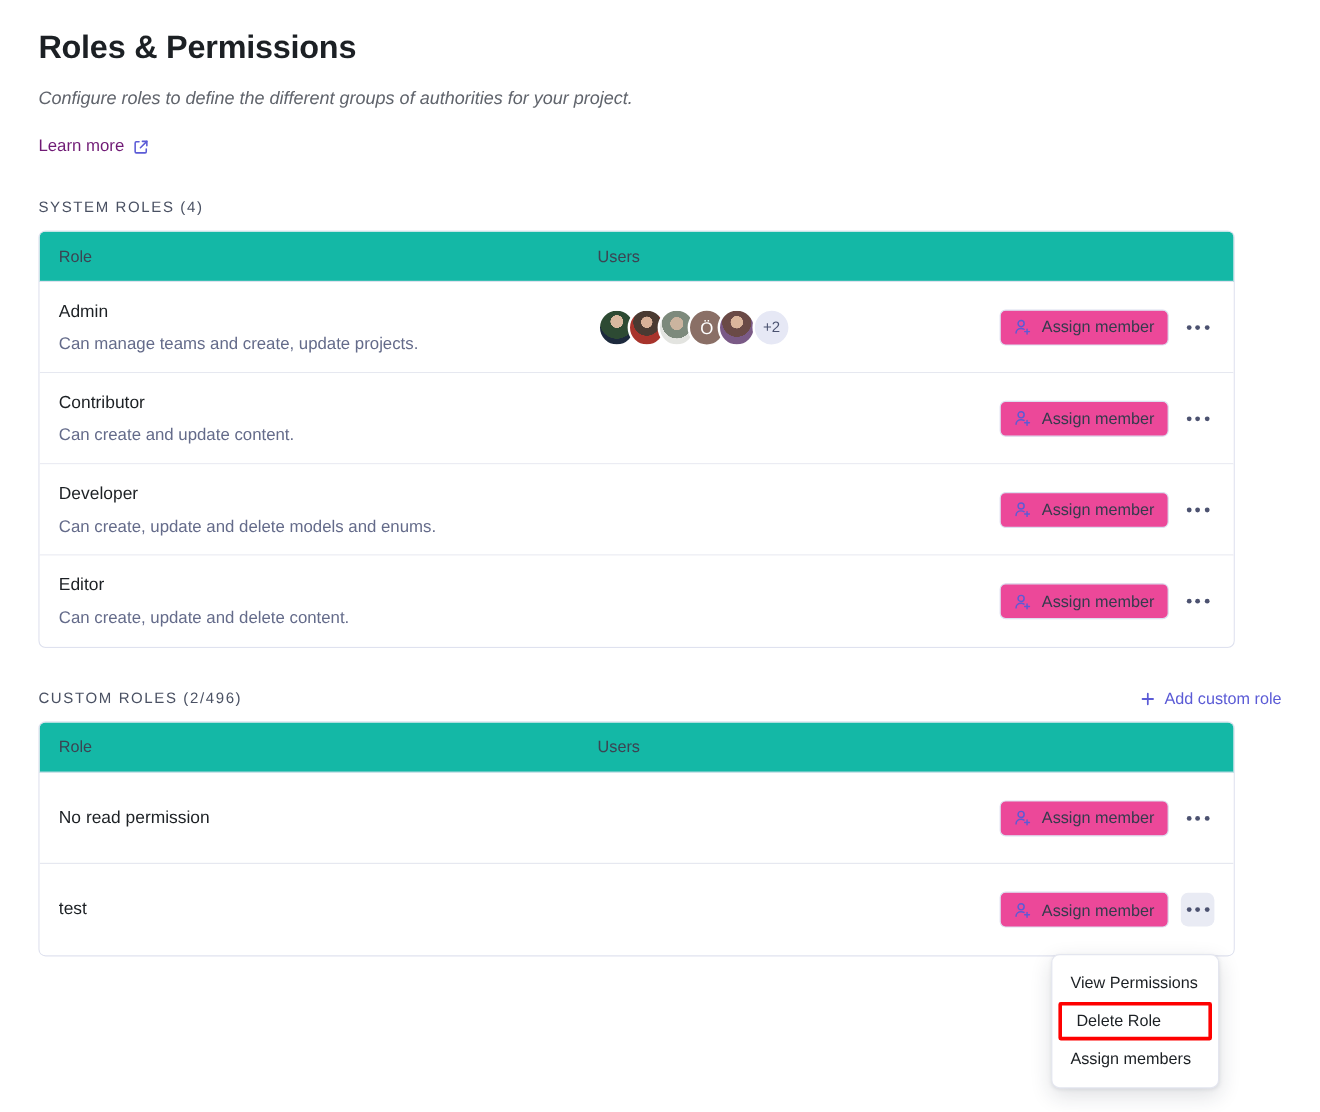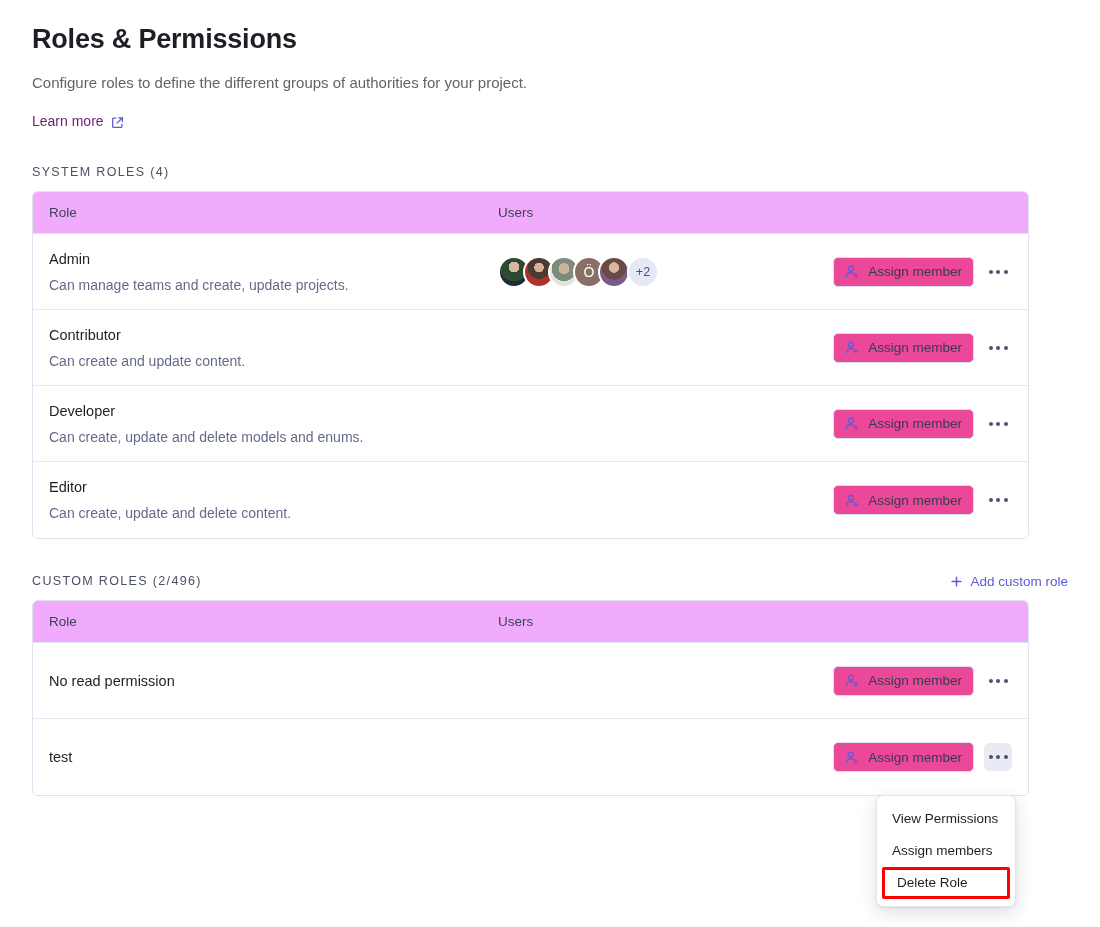--- a/index.html
+++ b/index.html
@@ -30,20 +30,21 @@
     font-weight: bold;
     color: #1c2024;
     letter-spacing: -0.2px;
   }
   .page-subtitle {
     margin: 0;
     padding-top: 16px;
     font-size: 15px;
     line-height: 22px;
     color: #60646c;
+    font-style: italic;
   }
   .learn-more-row {
     padding-top: 18px;
   }
   .learn-more {
     display: inline-flex;
     align-items: center;
     gap: 7px;
     font-size: 14px;
     line-height: 18px;
@@ -86,21 +87,21 @@
     width: 997px;
     border: 1px solid #dfe2ef;
     border-radius: 6px;
     background: #ffffff;
     overflow: hidden;
   }
   .thead {
     display: flex;
     align-items: center;
     height: 42px;
-    background: #f0abfc;
+    background: #14b8a6;
     border-bottom: 1px solid #dfe2ef;
     padding: 0 16px;
   }
   .th {
     font-size: 13.5px;
     color: #3c4352;
     font-weight: normal;
   }
   .th-role { width: 449px; flex: none; }
   .th-users { flex: 1; }
@@ -446,17 +447,17 @@
           <span class="dot"></span>
           <span class="dot"></span>
           <span class="dot"></span>
         </button>
       </div>
     </div>
   </div>
 
   <div class="dropdown">
     <div class="menu-item">View Permissions</div>
+    <div class="menu-item highlighted">Delete Role</div>
     <div class="menu-item">Assign members</div>
-    <div class="menu-item highlighted">Delete Role</div>
   </div>
 
 </div>
 
 </body></html>

